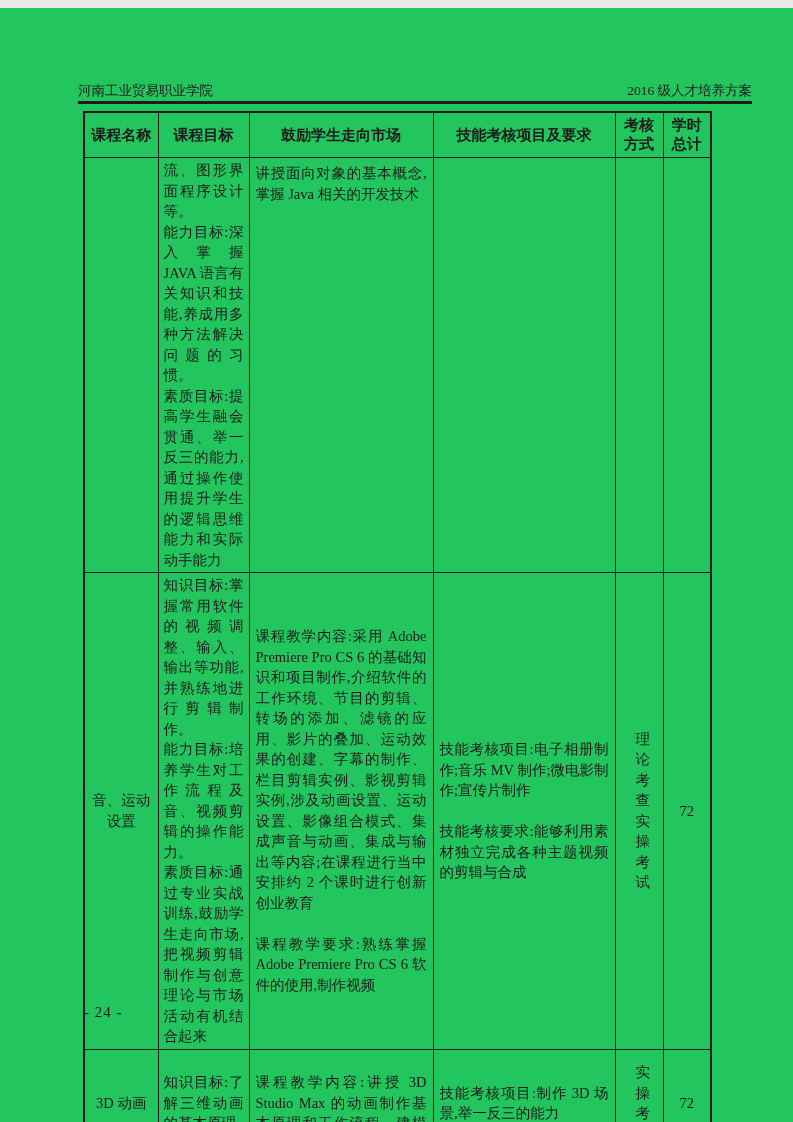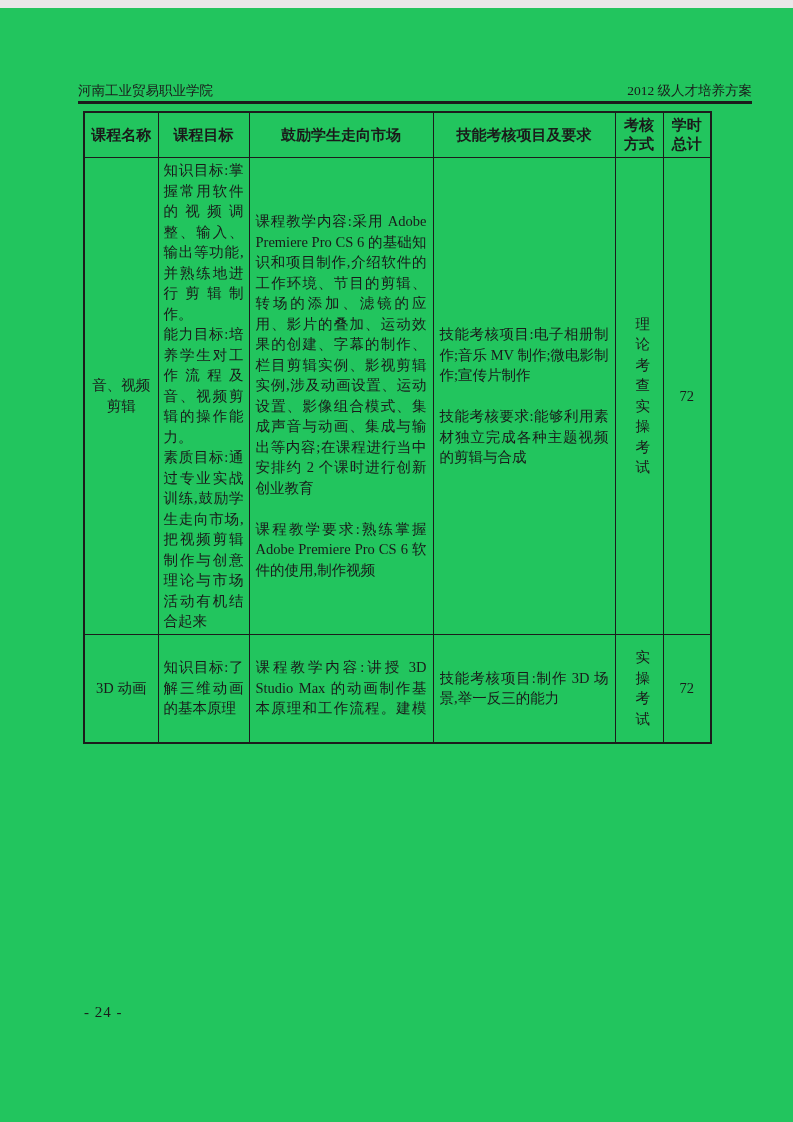--- a/index.html
+++ b/index.html
@@ -50,21 +50,21 @@
     position:absolute;left:84px;top:996px;font-size:15px;letter-spacing:1px;
   }
 </style>
 </head>
 <body>
 
 <div class="page">
 
   <div class="doc-header">
     <span>河南工业贸易职业学院</span>
-    <span>2012 级人才培养方案</span>
+    <span>2016 级人才培养方案</span>
   </div>
   <div class="doc-header-rule"></div>
 
   <table class="course-table">
     <colgroup>
       <col style="width:74px">
         <col style="width:91px">
         <col style="width:184px">
       <col style="width:182px">
         <col style="width:48px">
@@ -76,22 +76,32 @@
         <th>课程目标</th>
         <th>鼓励学生走向市场</th>
         <th>技能考核项目及要求</th>
         <th>考核
 方式</th>
         <th>学时
 总计</th>
       </tr>
     </thead>
     <tbody>
+      <tr class="r1">
+        <td class="c-center"></td>
+        <td class="c-just c-obj v-top">流、图形界面程序设计等。
+能力目标:深入掌握 JAVA 语言有关知识和技能,养成用多种方法解决问题的习惯。
+素质目标:提高学生融会贯通、举一反三的能力,通过操作使用提升学生的逻辑思维能力和实际动手能力</td>
+        <td class="c-just v-top">讲授面向对象的基本概念,掌握 Java 相关的开发技术</td>
+        <td class="c-just v-top"></td>
+        <td class="c-method"></td>
+        <td class="c-center"></td>
+      </tr>
       <tr class="r2">
-        <td class="c-center">音、视频剪辑</td>
+        <td class="c-center">音、运动设置</td>
         <td class="c-just c-obj v-top">知识目标:掌握常用软件的视频调整、输入、输出等功能,并熟练地进行剪辑制作。
 能力目标:培养学生对工作流程及音、视频剪辑的操作能力。
 素质目标:通过专业实战训练,鼓励学生走向市场,把视频剪辑制作与创意理论与市场活动有机结合起来</td>
         <td class="c-just">课程教学内容:采用 Adobe Premiere Pro CS 6 的基础知识和项目制作,介绍软件的工作环境、节目的剪辑、转场的添加、滤镜的应用、影片的叠加、运动效果的创建、字幕的制作、栏目剪辑实例、影视剪辑实例,涉及动画设置、运动设置、影像组合模式、集成声音与动画、集成与输出等内容;在课程进行当中安排约 2 个课时进行创新创业教育
 
 课程教学要求:熟练掌握 Adobe Premiere Pro CS 6 软件的使用,制作视频</td>
         <td class="c-just">技能考核项目:电子相册制作;音乐 MV 制作;微电影制作;宣传片制作
 
 技能考核要求:能够利用素材独立完成各种主题视频的剪辑与合成</td>
         <td class="c-method">理论

